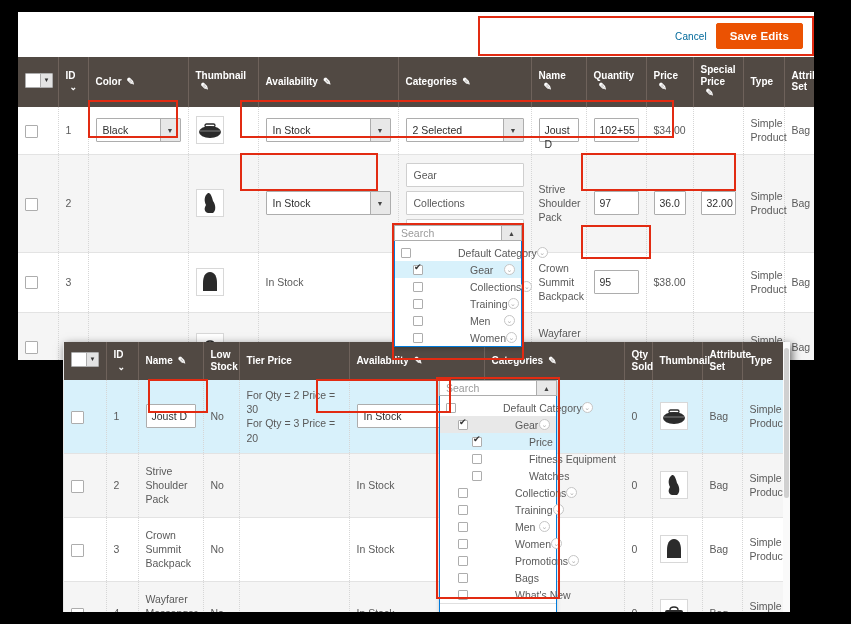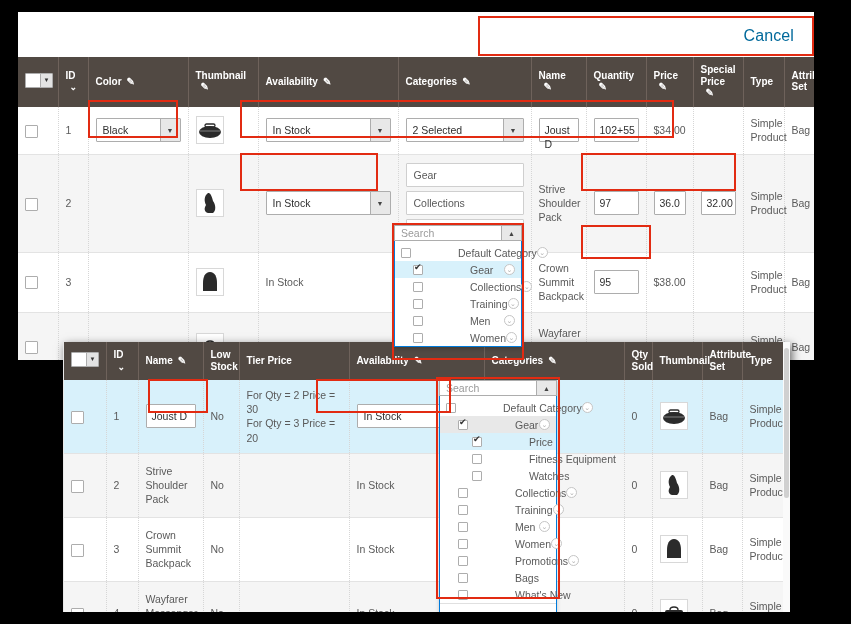--- a/index.html
+++ b/index.html
@@ -34,21 +34,21 @@
   }
   .action-highlight {
     position: absolute; right: 0px; top: 4px;
     width: 336px; height: 40px;
     border: 2px solid #e22b12;
     background: #fff;
     display: flex; align-items: center; justify-content: flex-end;
     padding-right: 9px;
   }
   .btn-cancel {
-    color: #00699b; font-size: 16px; background: none; border: none;
+    color: #00699b; font-size: 10px; background: none; border: none;
     cursor: pointer; padding: 4px 9px; letter-spacing: .1px;
   }
   .btn-save {
     background: #eb5202; color: #ffffff; border: 1px solid #eb5202;
     font-size: 11.5px; font-weight: bold; padding: 6px 13px;
     border-radius: 2px; cursor: pointer; letter-spacing: .1px;
   }
 
   
   table.grid {
@@ -175,20 +175,21 @@
   .scrollbar-v .thumbv { position:absolute; left:1px; width:5px; background:#d0d0d0; border-radius:3px; }
 </style>
 </head>
 <body>
 
 <div class="window" id="top-window">
 
   <div class="actionbar">
     <div class="action-highlight">
       <button class="btn-cancel">Cancel</button>
+      <button class="btn-save">Save Edits</button>
     </div>
   </div>
 
   <div style="position:relative;">
   <table class="grid">
     <colgroup>
       <col style="width:40px">
           <col style="width:30px">
           <col style="width:100px">
       <col style="width:70px">

